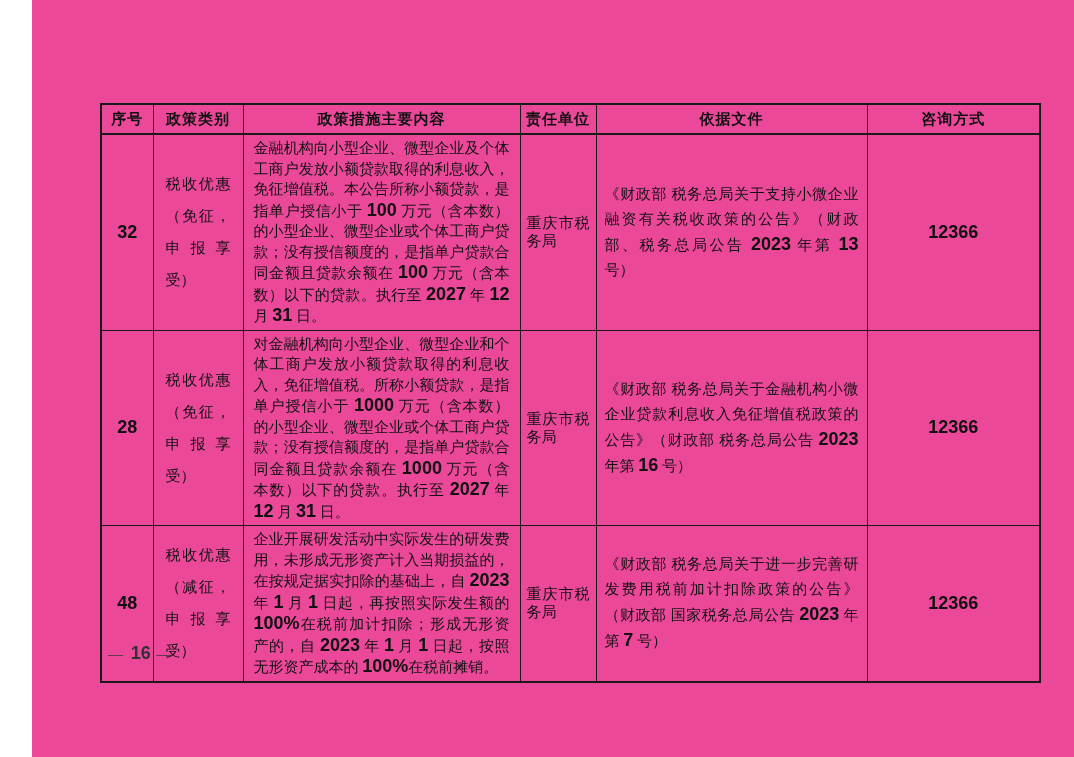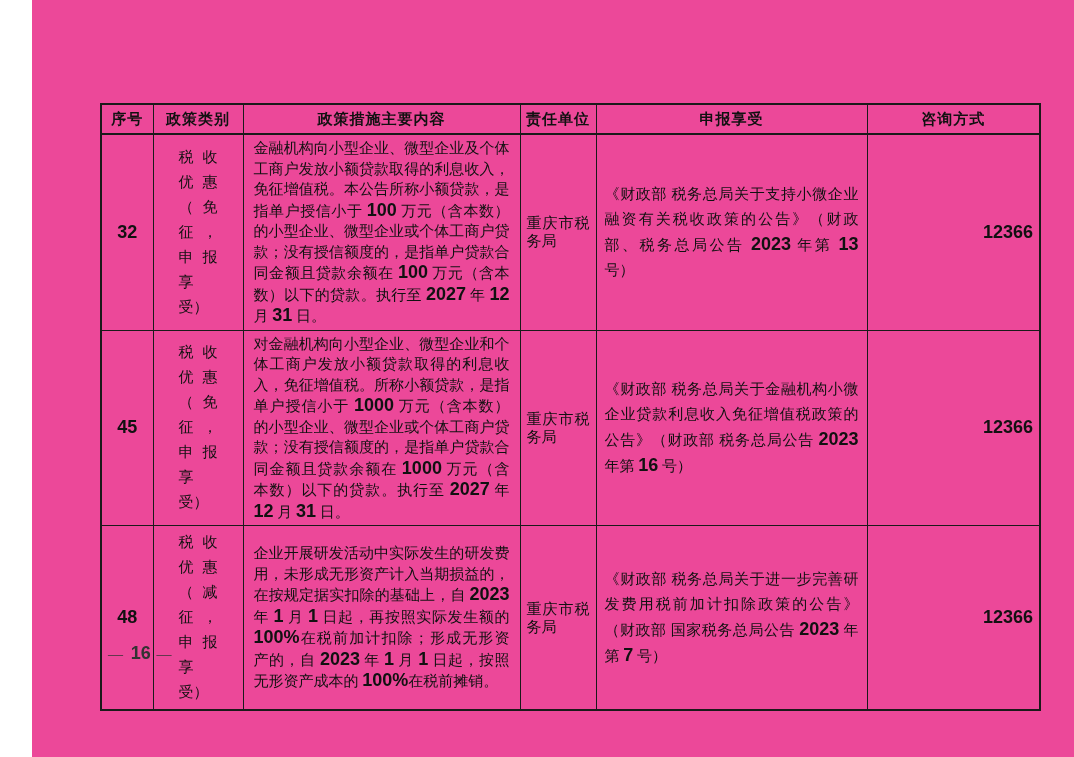--- a/index.html
+++ b/index.html
@@ -48,22 +48,22 @@
     letter-spacing: 1px;
   }
   td.c-no {
     text-align: center;
     vertical-align: middle;
     padding: 8px;
   }
   td.c-cat {
     text-align: justify;
     vertical-align: middle;
-    padding: 4px 25px;
-    line-height: 25px;
+    padding: 4px 12px;
+    line-height: 32px;
     white-space: pre-wrap;
   }
   td.c-content {
     text-align: justify;
     vertical-align: middle;
     padding: 3px 10px;
     line-height: 20.5px;
   }
   td.c-unit {
     text-align: justify;
@@ -71,21 +71,21 @@
     padding: 0 6px;
     line-height: 18px;
   }
   td.c-basis {
     text-align: justify;
     vertical-align: middle;
     padding: 4px 8px;
     line-height: 25px;
   }
   td.c-contact {
-    text-align: right;
+    text-align: center;
     vertical-align: middle;
     padding: 2px 6px 2px 6px;
   }
   .num {
     font-family: "Liberation Sans", "DejaVu Sans", sans-serif;
     font-weight: bold;
     font-size: 18px;
     letter-spacing: 0;
   }
   .page-footer {
@@ -110,35 +110,35 @@
       <col style="width:76px">
       <col style="width:271px">
       <col style="width:173px">
     </colgroup>
     <thead>
       <tr>
         <th>序号</th>
         <th>政策类别</th>
         <th>政策措施主要内容</th>
         <th>责任单位</th>
-        <th>申报享受</th>
+        <th>依据文件</th>
         <th>咨询方式</th>
       </tr>
     </thead>
     <tbody>
       <tr style="height:185px">
         <td class="c-no"><span class="num">32</span></td>
         <td class="c-cat">税收优惠（免征，申报享受）</td>
         <td class="c-content">金融机构向小型企业、微型企业及个体工商户发放小额贷款取得的利息收入，免征增值税。本公告所称小额贷款，是指单户授信小于 <span class="num">100</span> 万元（含本数）的小型企业、微型企业或个体工商户贷款；没有授信额度的，是指单户贷款合同金额且贷款余额在 <span class="num">100</span> 万元（含本数）以下的贷款。执行至 <span class="num">2027</span> 年 <span class="num">12</span> 月 <span class="num">31</span> 日。</td>
         <td class="c-unit">重庆市税务局</td>
         <td class="c-basis">《财政部 税务总局关于支持小微企业融资有关税收政策的公告》（财政部、税务总局公告 <span class="num">2023</span> 年第 <span class="num">13</span> 号）</td>
         <td class="c-contact"><span class="num">12366</span></td>
       </tr>
       <tr style="height:179px">
-        <td class="c-no"><span class="num">45</span></td>
+        <td class="c-no"><span class="num">28</span></td>
         <td class="c-cat">税收优惠（免征，申报享受）</td>
         <td class="c-content">对金融机构向小型企业、微型企业和个体工商户发放小额贷款取得的利息收入，免征增值税。所称小额贷款，是指单户授信小于 <span class="num">1000</span> 万元（含本数）的小型企业、微型企业或个体工商户贷款；没有授信额度的，是指单户贷款合同金额且贷款余额在 <span class="num">1000</span> 万元（含本数）以下的贷款。执行至 <span class="num">2027</span> 年 <span class="num">12</span> 月 <span class="num">31</span> 日。</td>
         <td class="c-unit">重庆市税务局</td>
         <td class="c-basis">《财政部 税务总局关于金融机构小微企业贷款利息收入免征增值税政策的公告》（财政部 税务总局公告 <span class="num">2023</span> 年第 <span class="num">16</span> 号）</td>
         <td class="c-contact"><span class="num">12366</span></td>
       </tr>
       <tr style="height:140px">
         <td class="c-no"><span class="num">48</span></td>
         <td class="c-cat">税收优惠（减征，申报享受）</td>
         <td class="c-content">企业开展研发活动中实际发生的研发费用，未形成无形资产计入当期损益的，在按规定据实扣除的基础上，自 <span class="num">2023</span> 年 <span class="num">1</span> 月 <span class="num">1</span> 日起，再按照实际发生额的 <span class="num">100%</span>在税前加计扣除；形成无形资产的，自 <span class="num">2023</span> 年 <span class="num">1</span> 月 <span class="num">1</span> 日起，按照无形资产成本的 <span class="num">100%</span>在税前摊销。</td>

